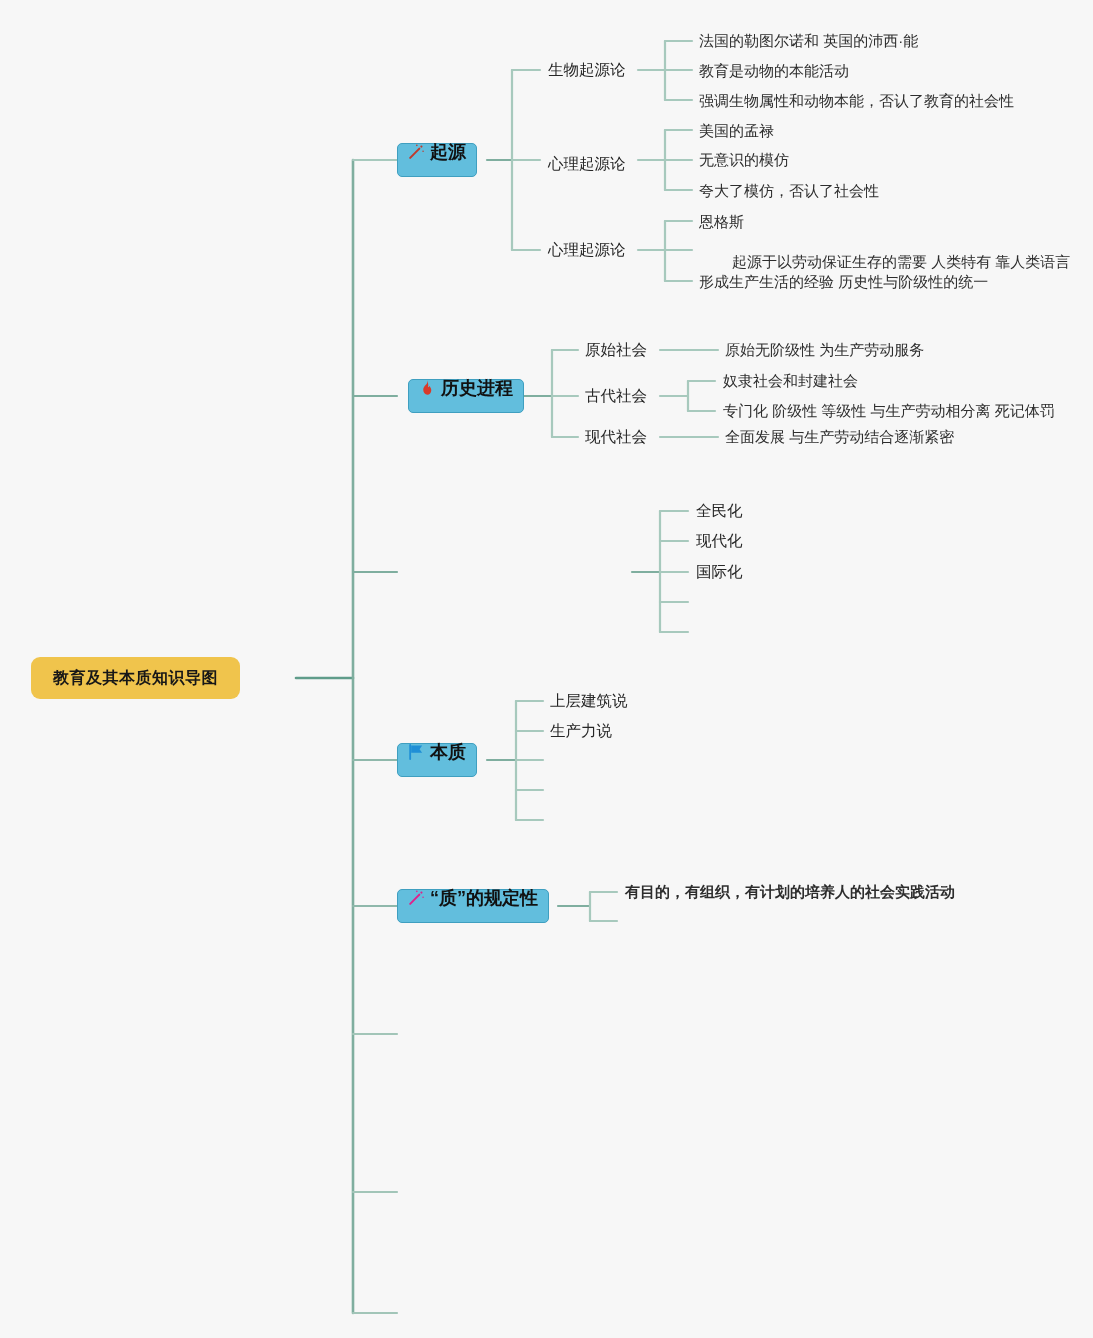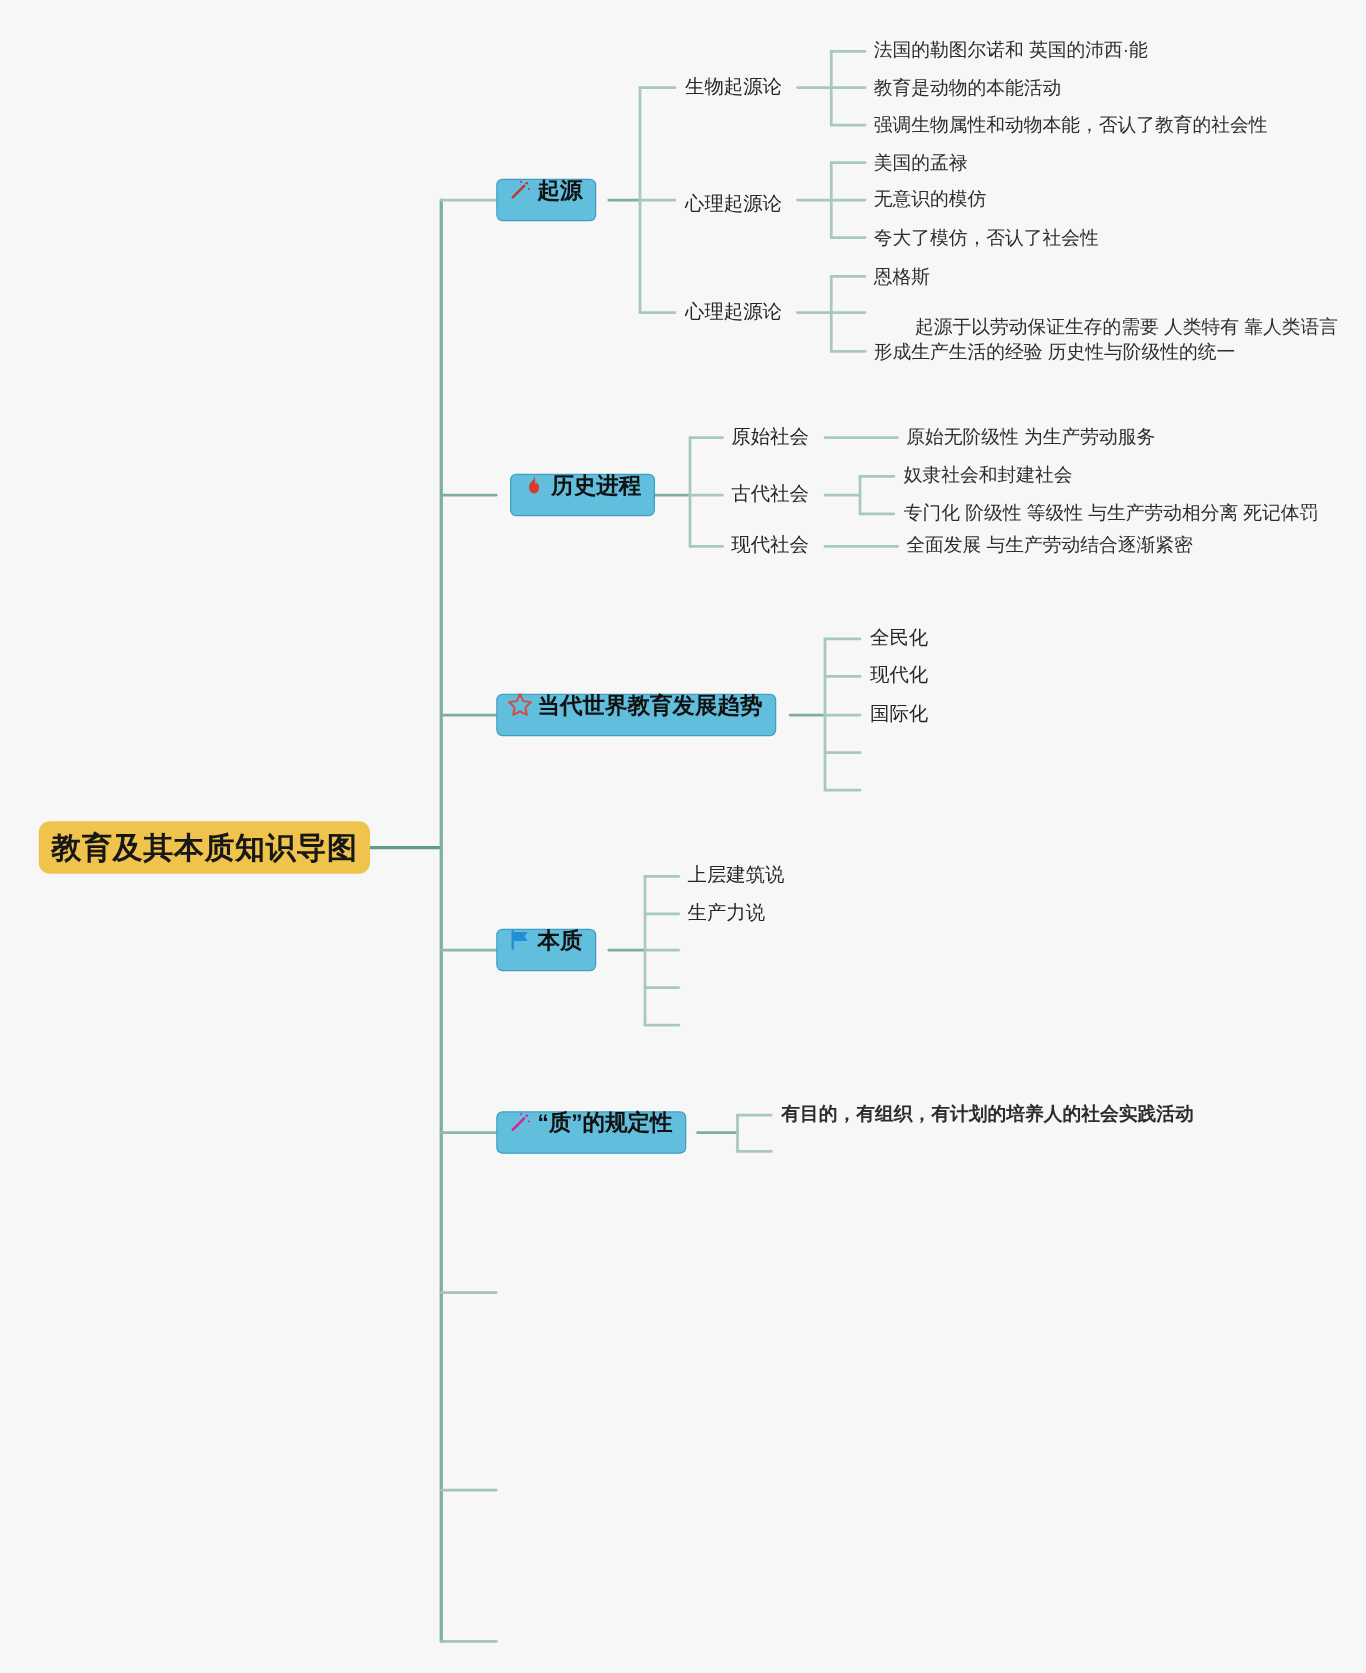--- a/index.html
+++ b/index.html
@@ -19,22 +19,22 @@
   .node{
     position:absolute;
     box-sizing:border-box;
     display:flex;align-items:center;
     white-space:nowrap;
   }
   .root-node{
     background:#f0c44c;
     border-radius:9px;
     height:42px;
-    padding:0 10px;
-    font-size:24px;
+    padding:0 22px;
+    font-size:16px;
     font-weight:bold;
     color:#171717;
     letter-spacing:.5px;
   }
   .branch-node{
     background:#62bedd;
     border:1px solid #3f9fc0;
     border-radius:5px;
     height:34px;
     padding:0 10px 16px 7px;
@@ -190,28 +190,20 @@
 
   <div class="sub-label" style="left:585px;top:342px;">原始社会</div>
   <div class="sub-label" style="left:585px;top:388px;">古代社会</div>
   <div class="sub-label" style="left:585px;top:429px;">现代社会</div>
 
   <div class="leaf-label" style="left:725px;top:342px;">原始无阶级性 为生产劳动服务</div>
   <div class="leaf-label" style="left:723px;top:373px;">奴隶社会和封建社会</div>
   <div class="leaf-label" style="left:723px;top:403px;">专门化 阶级性 等级性 与生产劳动相分离 死记体罚</div>
   <div class="leaf-label" style="left:725px;top:429px;">全面发展 与生产劳动结合逐渐紧密</div>
 
-  <div class="node branch-node" style="left:397px;top:555px;">
-    <span class="nicon">
-      <svg width="22" height="22" viewBox="0 0 24 24">
-        <path d="M12 2.6l2.9 6 6.6.9-4.8 4.6 1.2 6.5L12 17.5l-5.9 3.1 1.2-6.5L2.5 9.5l6.6-.9z" fill="none" stroke="#d9483b" stroke-width="1.7" stroke-linejoin="round"></path>
-      </svg>
-    </span>
-    <span>当代世界教育发展趋势</span>
-  </div>
 
   <div class="sub-label" style="left:696px;top:503px;">全民化</div>
   <div class="sub-label" style="left:696px;top:533px;">现代化</div>
   <div class="sub-label" style="left:696px;top:564px;">国际化</div>
   <div class="sub-label" style="left:696px;top:594px;"></div>
   <div class="sub-label" style="left:696px;top:624px;"></div>
 
   <div class="node branch-node" style="left:397px;top:743px;">
     <span class="nicon">
       <svg width="20" height="20" viewBox="0 0 24 24">

